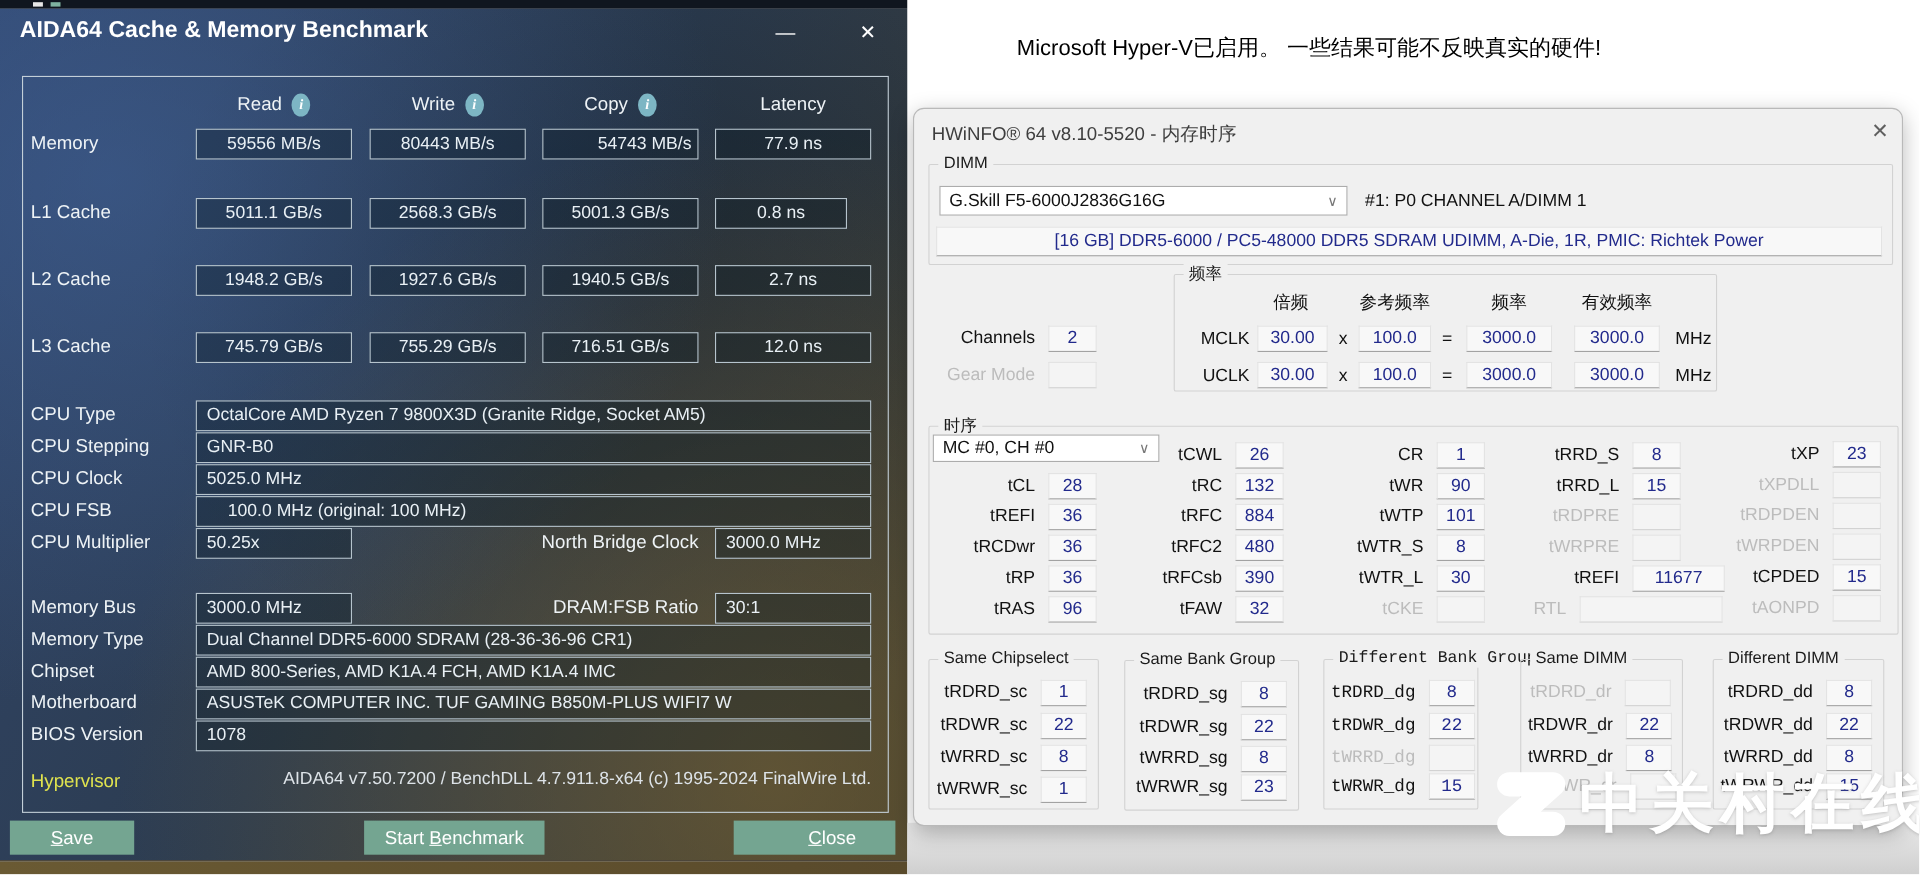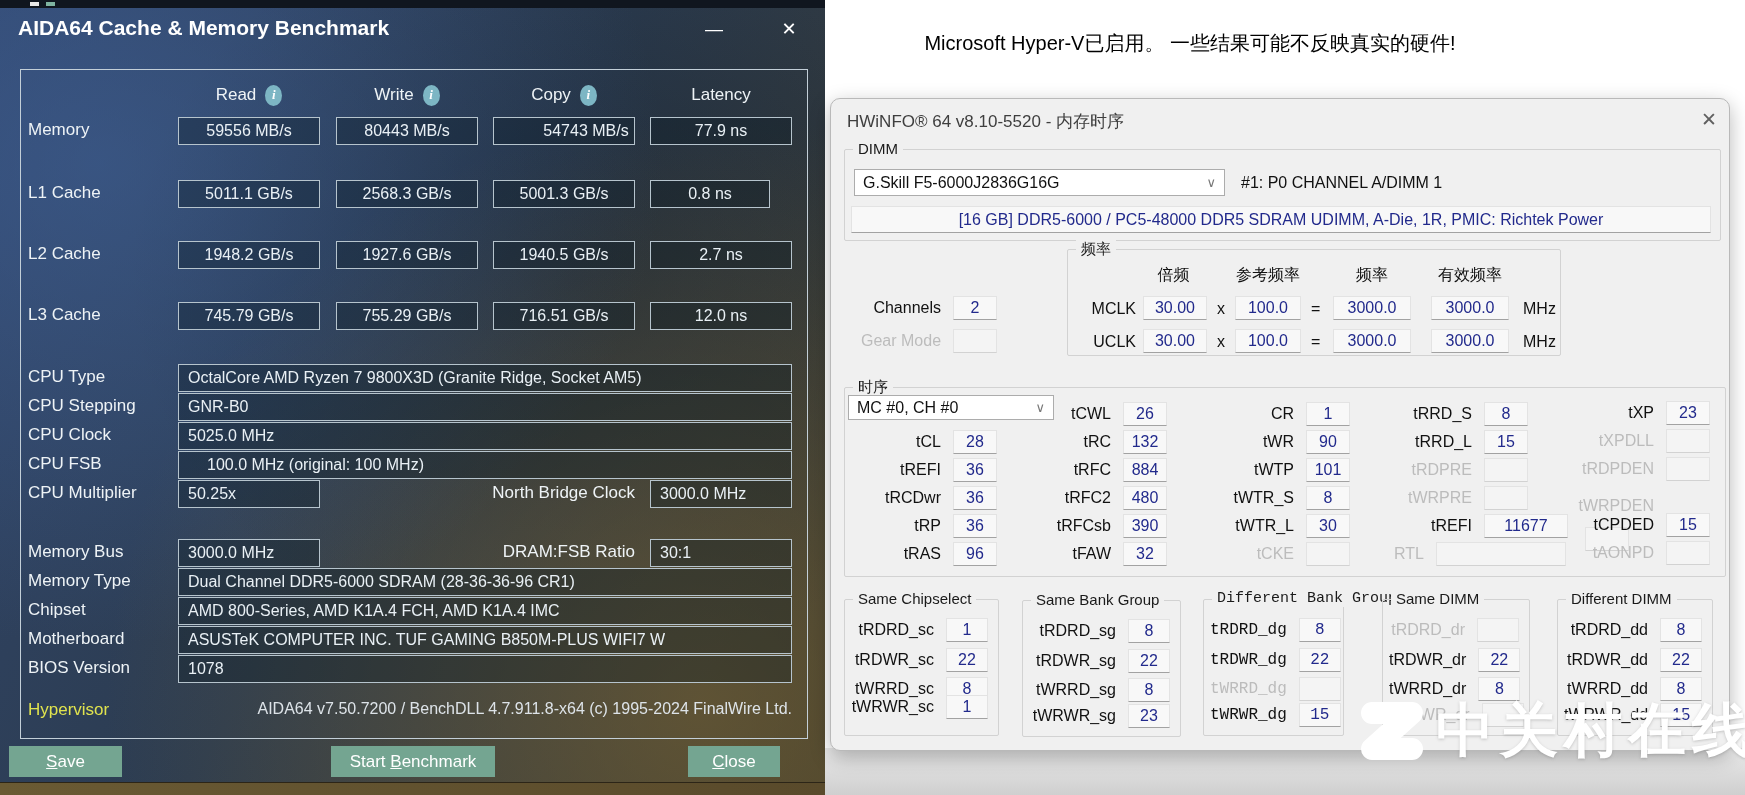--- a/index.html
+++ b/index.html
@@ -158,21 +158,21 @@
     <div class="abox wide" style="left:178px;top:618px;width:614px;">ASUSTeK COMPUTER INC. TUF GAMING B850M-PLUS WIFI7 W</div>
 
     <div class="albl" style="top:650px;">BIOS Version</div>
     <div class="abox wide" style="left:178px;top:647px;width:614px;">1078</div>
 
     <div class="hyp">Hypervisor</div>
     <div class="foot">AIDA64 v7.50.7200 / BenchDLL 4.7.911.8-x64  (c) 1995-2024 FinalWire Ltd.</div>
 
     <div class="abtn" style="left:9px;width:113px;"><span class="u">S</span><span>ave</span></div>
     <div class="abtn" style="left:331px;width:164px;"><span>Start </span><span class="u">B</span><span>enchmark</span></div>
-    <div class="abtn" style="left:688px;width:92px;"><span class="u">C</span><span>lose</span></div>
+    <div class="abtn" style="left:667px;width:115px;padding-left:32px;"><span class="u">C</span><span>lose</span></div>
   </div>
   <div class="brown"></div>
 
   <div class="rightbg"></div>
   <div class="graystrip"></div>
   <div class="warn">Microsoft Hyper-V已启用。 一些结果可能不反映真实的硬件!</div>
 
   <div class="hwin">
     <div class="hwtitle">HWiNFO® 64 v8.10-5520 - 内存时序</div>
     <div class="hwclose">✕</div>
@@ -331,21 +331,21 @@
         <span class="box fld">23</span>
       </div>
     <div class="tc g" style="left:728px;top:330px;">
         <span class="lbl" style="width:95px;">tXPDLL</span>
         <span class="box fld empty"></span>
       </div>
     <div class="tc g" style="left:728px;top:358px;">
         <span class="lbl" style="width:95px;">tRDPDEN</span>
         <span class="box fld empty"></span>
       </div>
-    <div class="tc g" style="left:728px;top:398px;flex-direction:column;">
+    <div class="tc g" style="left:728px;top:386px;">
         <span class="lbl" style="width:95px;">tWRPDEN</span>
         <span class="box fld empty"></span>
       </div>
     <div class="tc" style="left:728px;top:414px;">
         <span class="lbl" style="width:95px;">tCPDED</span>
         <span class="box fld">15</span>
       </div>
     <div class="tc g" style="left:728px;top:442px;">
         <span class="lbl" style="width:95px;">tAONPD</span>
         <span class="box fld empty"></span>
@@ -358,21 +358,21 @@
           <span class="box fld">1</span>
         </div>
       <div class="gr" style="top:48px;">
           <span class="lbl">tRDWR_sc</span>
           <span class="box fld">22</span>
         </div>
       <div class="gr" style="top:77px;">
           <span class="lbl">tWRRD_sc</span>
           <span class="box fld">8</span>
         </div>
-      <div class="gr" style="top:95px;">
+      <div class="gr" style="top:106px;">
           <span class="lbl">tWRWR_sc</span>
           <span class="box fld">1</span>
         </div>
     </div>
     <div class="grpbox" style="left:191px;top:501px;width:159px;height:137px;">
       <span class="gl">Same Bank Group</span>
       <div class="gr" style="top:18px;">
           <span class="lbl">tRDRD_sg</span>
           <span class="box fld">8</span>
         </div>

